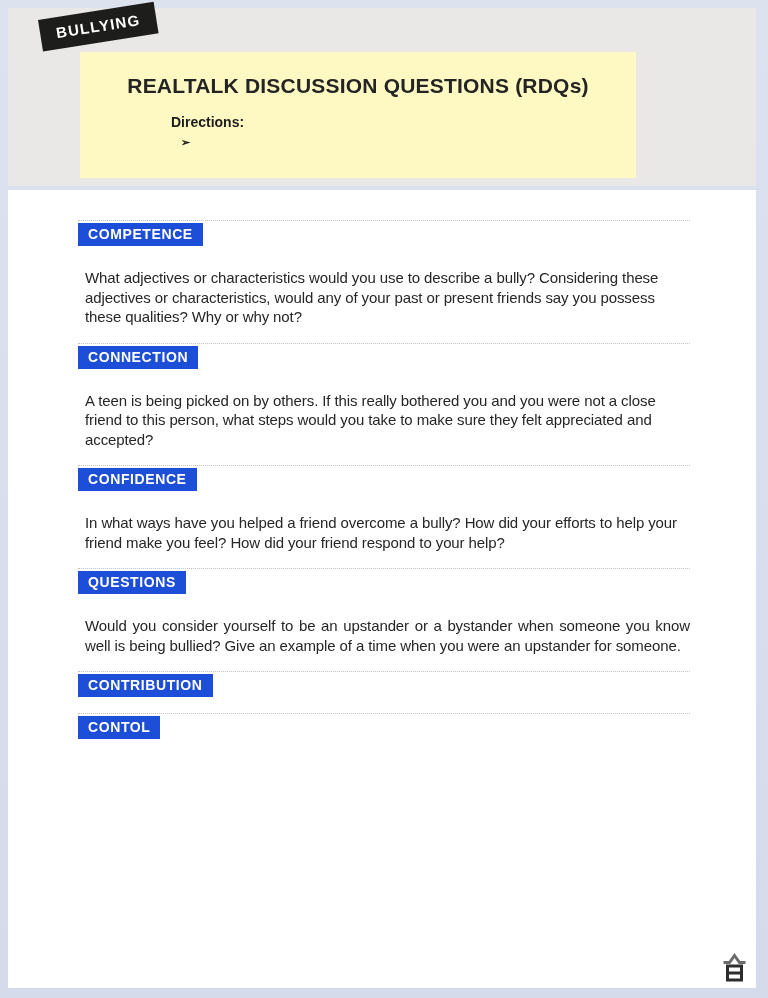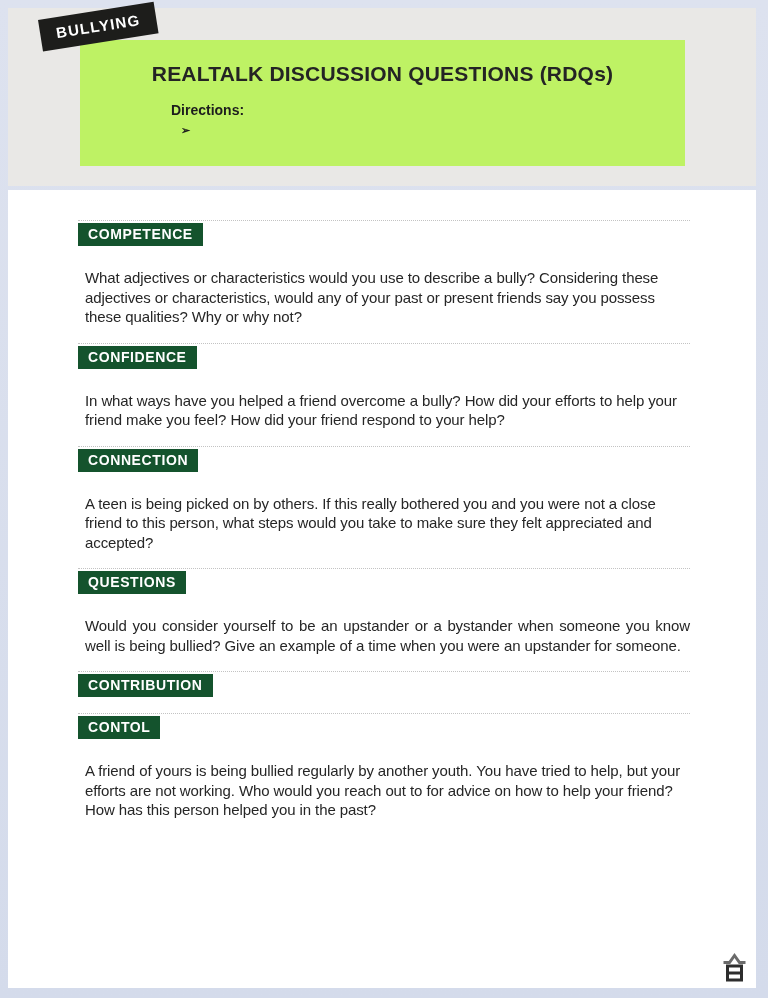--- a/index.html
+++ b/index.html
@@ -17,23 +17,23 @@
   
   .header-band {
     position: absolute;
     left: 8px; top: 8px;
     width: 748px; height: 178px;
     background: #e9e8e6;
   }
 
   .header-card {
     position: absolute;
-    left: 72px; top: 32px;          
-    width: 605px; height: 126px;
-    background: #bef264;
+    left: 72px; top: 44px;          
+    width: 556px; height: 126px;
+    background: #fef9c3;
   }
 
   .doc-title {
     margin-top: 22px;
     text-align: center;
     font-size: 21px;
     font-weight: 700;
     letter-spacing: 0.2px;
     color: #242424;
   }
@@ -81,21 +81,21 @@
   .sections { padding: 30px 66px 0 70px; }
 
   .section {
     border-top: 1px dotted #c3c3c3;
     margin-bottom: 16px;
   }
 
   .section-label {
     display: inline-block;
     margin-top: 2px;
-    background: #14532d;
+    background: #1d4ed8;
     color: #ffffff;
     font-size: 14px;
     font-weight: 700;
     letter-spacing: 0.6px;
     padding: 3px 10px 4px 10px;
   }
 
   .section-text {
     margin-top: 22px;
     padding-left: 7px;
@@ -135,42 +135,41 @@
   </div>
 
   <div class="main-panel">
     <div class="sections" id="sections">
   <div class="section">
     <div class="section-label">COMPETENCE</div>
     <div class="section-text">What adjectives or characteristics would you use to describe a bully? Considering these adjectives or characteristics, would any of your past or present friends say you possess these qualities? Why or why not?</div>
   </div>
 
   <div class="section">
-    <div class="section-label">CONFIDENCE</div>
-    <div class="section-text">In what ways have you helped a friend overcome a bully? How did your efforts to help your friend make you feel? How did your friend respond to your help?</div>
+    <div class="section-label">CONNECTION</div>
+    <div class="section-text">A teen is being picked on by others. If this really bothered you and you were not a close friend to this person, what steps would you take to make sure they felt appreciated and accepted?</div>
   </div>
 
   <div class="section">
-    <div class="section-label">CONNECTION</div>
-    <div class="section-text">A teen is being picked on by others. If this really bothered you and you were not a close friend to this person, what steps would you take to make sure they felt appreciated and accepted?</div>
+    <div class="section-label">CONFIDENCE</div>
+    <div class="section-text">In what ways have you helped a friend overcome a bully? How did your efforts to help your friend make you feel? How did your friend respond to your help?</div>
   </div>
 
   <div class="section">
     <div class="section-label">QUESTIONS</div>
     <div class="section-text justify">Would you consider yourself to be an upstander or a bystander when someone you know well is being bullied? Give an example of a time when you were an upstander for someone.</div>
   </div>
 
   <div class="section">
     <div class="section-label">CONTRIBUTION</div>
   </div>
 
 
   <div class="section">
     <div class="section-label">CONTOL</div>
-    <div class="section-text">A friend of yours is being bullied regularly by another youth. You have tried to help, but your efforts are not working. Who would you reach out to for advice on how to help your friend? How has this person helped you in the past?</div>
   </div>
 </div>
 
     <svg class="home-logo" viewBox="0 0 27 33" aria-hidden="true">
       <path d="M2.5 11.5 H8.5 L13.5 4.5 L18.5 11.5 H24.5" fill="none" stroke="#6a6a6a" stroke-width="3"></path>
       <rect x="6.5" y="15" width="14" height="14" fill="none" stroke="#2d2d2d" stroke-width="3"></rect>
       <line x1="5" y1="22" x2="22" y2="22" stroke="#2d2d2d" stroke-width="3"></line>
     </svg>
   </div>
 

